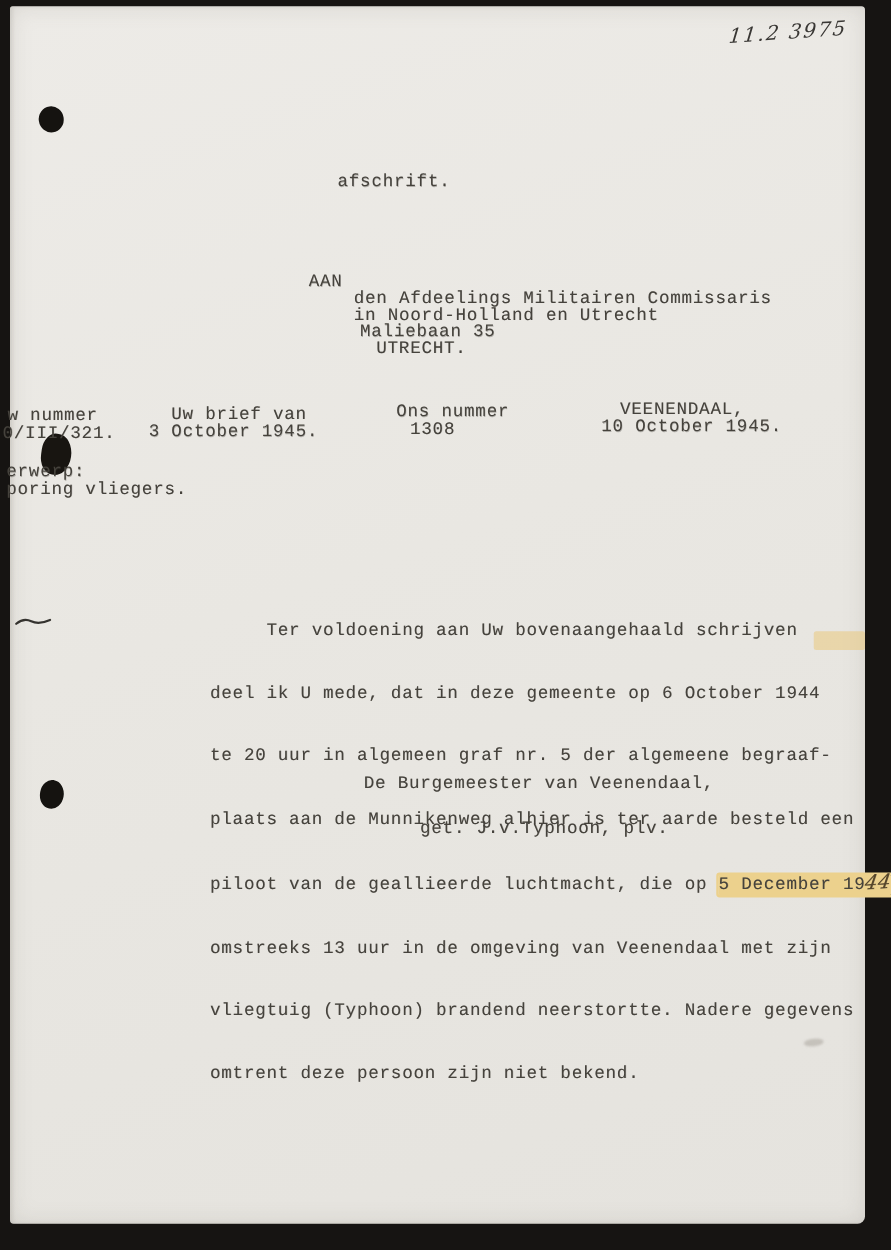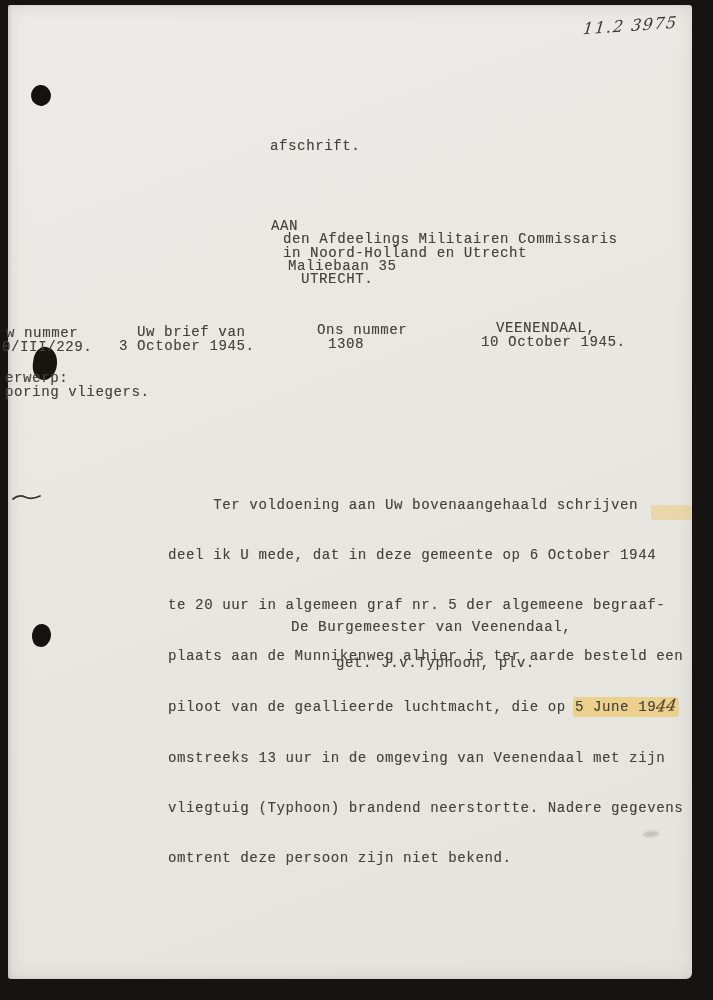--- a/index.html
+++ b/index.html
@@ -68,51 +68,51 @@
     </svg>
   </div>
   <div class="smudge"></div>
 
   <div class="handwritten-ref">11.2 3975</div>
 
   <div class="typed" style="left:270px;top:138px;">afschrift.</div>
 
 
   <div>
-    <div class="typed" style="left:247px;top:218px;margin-left:24px;">AAN</div>
+    <div class="typed" style="left:247px;top:218px;">AAN</div>
     <div class="typed" style="left:283px;top:231px;">den Afdeelings Militairen Commissaris</div>
     <div class="typed" style="left:283px;top:245px;">in Noord-Holland en Utrecht</div>
     <div class="typed" style="left:288px;top:258px;">Maliebaan 35</div>
     <div class="typed" style="left:301px;top:271px;">UTRECHT.</div>
   </div>
 
   <div>
     <div class="typed" style="left:6px;top:325px;">w nummer</div>
-    <div class="typed" style="left:2px;top:339px;">0/III/229.</div>
+    <div class="typed" style="left:2px;top:339px;">0/III/321.</div>
     <div class="typed" style="left:137px;top:324px;">Uw brief van</div>
     <div class="typed" style="left:119px;top:338px;">3 October 1945.</div>
     <div class="typed" style="left:317px;top:322px;">Ons nummer</div>
     <div class="typed" style="left:328px;top:336px;">1308</div>
     <div class="typed" style="left:496px;top:320px;text-align:right;">VEENENDAAL,</div>
     <div class="typed" style="left:481px;top:334px;">10 October 1945.</div>
   </div>
 
   <div>
     <div class="typed" style="left:5px;top:370px;">erwerp:</div>
     <div class="typed" style="left:5px;top:384px;">poring vliegers.</div>
   </div>
 
   <div class="hl-fragment"></div>
 
   <div class="typed body-block">
     <div>     Ter voldoening aan Uw bovenaangehaald schrijven</div>
     <div>deel ik U mede, dat in deze gemeente op 6 October 1944</div>
     <div>te 20 uur in algemeen graf nr. 5 der algemeene begraaf-</div>
     <div>plaats aan de Munnikenweg alhier is ter aarde besteld een</div>
-    <div><span>piloot van de geallieerde luchtmacht, die op </span><span class="hl"><span>5 June 19</span><span class="hw">44</span></span></div>
+    <div><span>piloot van de geallieerde luchtmacht, die op </span><span class="hl"><span>5 December 19</span><span class="hw">44</span></span></div>
     <div>omstreeks 13 uur in de omgeving van Veenendaal met zijn</div>
     <div>vliegtuig (Typhoon) brandend neerstortte. Nadere gegevens</div>
     <div>omtrent deze persoon zijn niet bekend.</div>
   </div>
 
   <div>
     <div class="typed" style="left:291px;top:619px;">De Burgemeester van Veenendaal,</div>
     <div class="typed" style="left:336px;top:655px;">get. J.v.Typhoon, plv.</div>
   </div>
 

